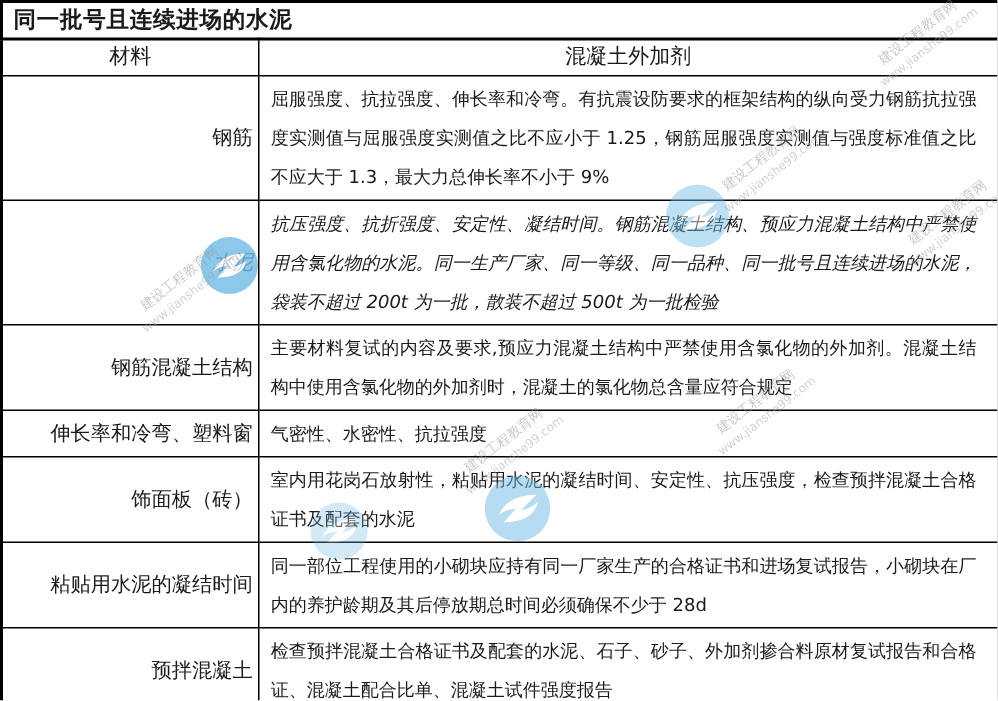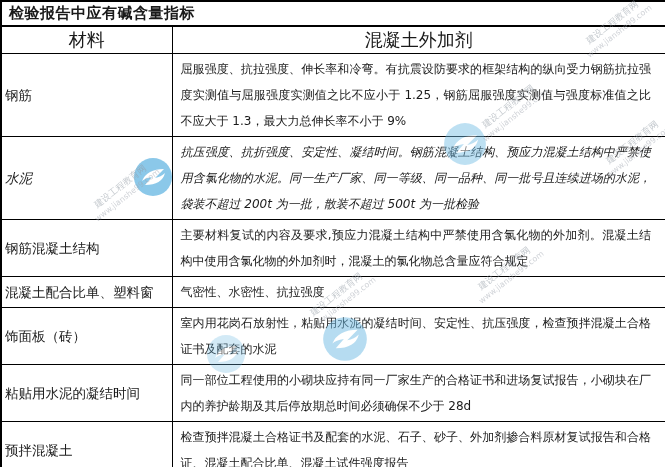--- a/index.html
+++ b/index.html
@@ -35,27 +35,27 @@
     height: 25px;
     padding: 1px 4px 2px 7px;
     font-size: 15px;
     font-weight: 700;
     color: #ff0000;
     letter-spacing: 0.5px;
     text-align: left;
   }
   .header-row td {
     height: 24px;
-    font-size: 18px;
+    font-size: 14px;
     text-align: center;
     padding: 1px 8px;
   }
   td.mat {
     font-size: 13.5px;
-    text-align: left;
+    text-align: right;
     padding: 2px 3px;
     line-height: 22px;
   }
   td.req {
     font-size: 12px;
     text-align: justify;
     padding: 2px 14px 2px 8px;
     line-height: 26px;
   }
   tr.r-steel  td { height: 79px; }
@@ -91,40 +91,40 @@
 
 <div class="page">
 
   <table class="main-table">
     <colgroup>
         <col class="c-mat">
         <col class="c-req">
       </colgroup>
     <tbody>
         <tr class="title-row">
-      <td class="title-cell" colspan="2">检验报告中应有碱含量指标</td>
+      <td class="title-cell" colspan="2">同一批号且连续进场的水泥</td>
     </tr>
     <tr class="header-row">
       <td>材料</td>
       <td>混凝土外加剂</td>
     </tr>
     <tr class="r-steel">
       <td class="mat">钢筋</td>
       <td class="req">屈服强度、抗拉强度、伸长率和冷弯。有抗震设防要求的框架结构的纵向受力钢筋抗拉强度实测值与屈服强度实测值之比不应小于 1.25，钢筋屈服强度实测值与强度标准值之比不应大于 1.3，最大力总伸长率不小于 9%</td>
     </tr>
     <tr class="r-cement">
       <td class="mat">水泥</td>
       <td class="req">抗压强度、抗折强度、安定性、凝结时间。钢筋混凝土结构、预应力混凝土结构中严禁使用含氯化物的水泥。同一生产厂家、同一等级、同一品种、同一批号且连续进场的水泥，袋装不超过 200t 为一批，散装不超过 500t 为一批检验</td>
     </tr>
     <tr class="r-admix">
       <td class="mat">钢筋混凝土结构</td>
       <td class="req">主要材料复试的内容及要求,预应力混凝土结构中严禁使用含氯化物的外加剂。混凝土结构中使用含氯化物的外加剂时，混凝土的氯化物总含量应符合规定</td>
     </tr>
     <tr class="r-window">
-      <td class="mat">混凝土配合比单、塑料窗</td>
+      <td class="mat">伸长率和冷弯、塑料窗</td>
       <td class="req">气密性、水密性、抗拉强度</td>
     </tr>
     <tr class="r-panel">
       <td class="mat">饰面板（砖）</td>
       <td class="req">室内用花岗石放射性，粘贴用水泥的凝结时间、安定性、抗压强度，检查预拌混凝土合格证书及配套的水泥</td>
     </tr>
     <tr class="r-block">
       <td class="mat">粘贴用水泥的凝结时间</td>
       <td class="req">同一部位工程使用的小砌块应持有同一厂家生产的合格证书和进场复试报告，小砌块在厂内的养护龄期及其后停放期总时间必须确保不少于 28d</td>
     </tr>

